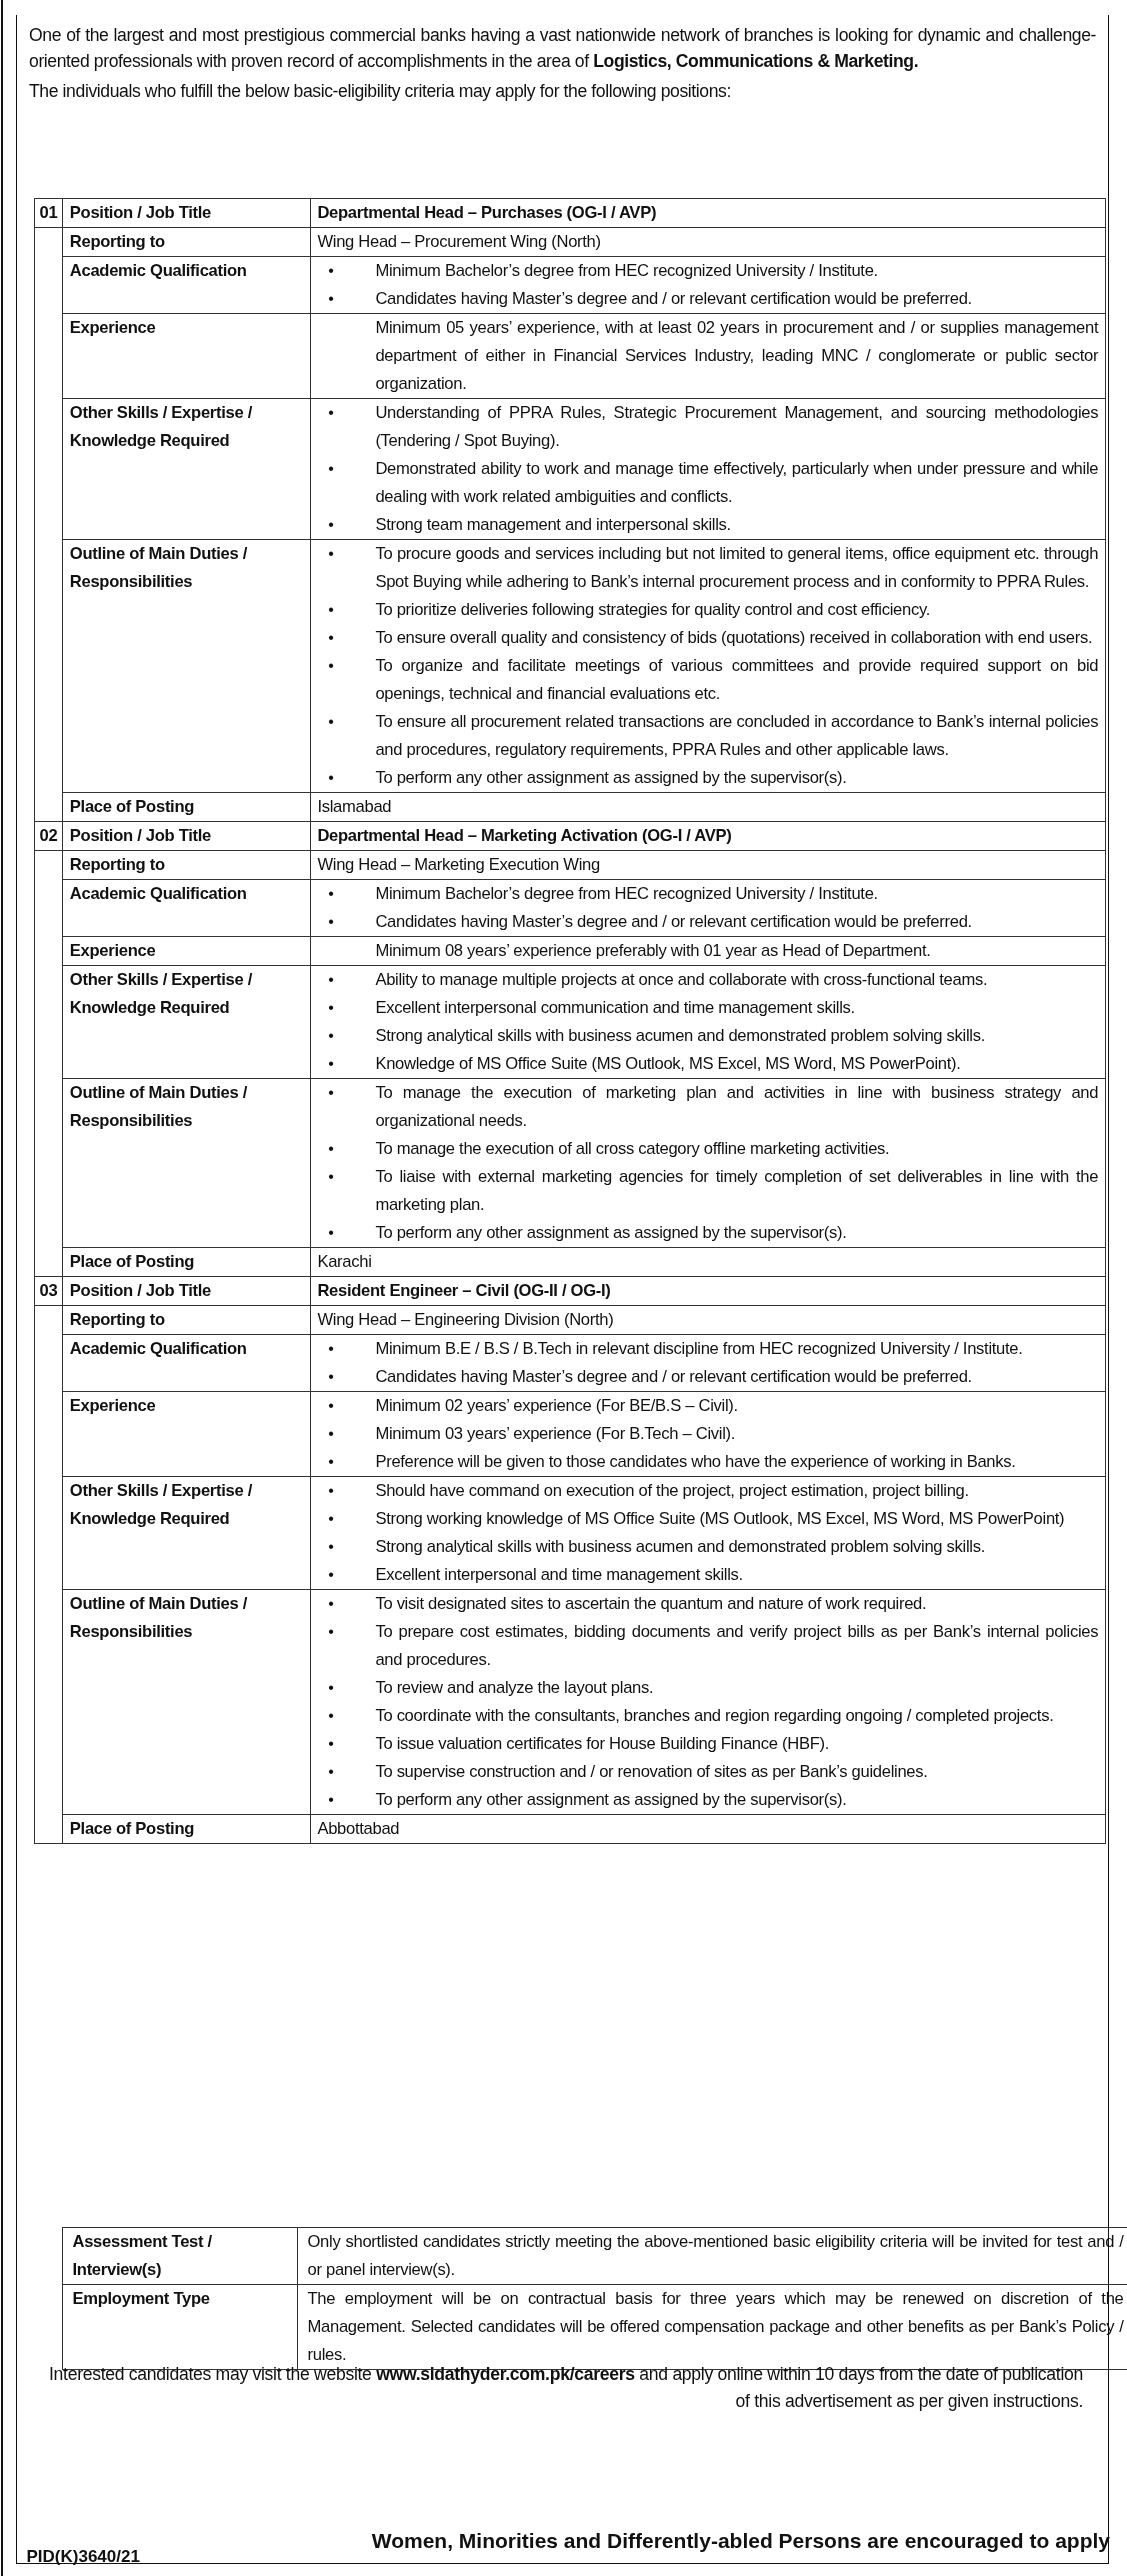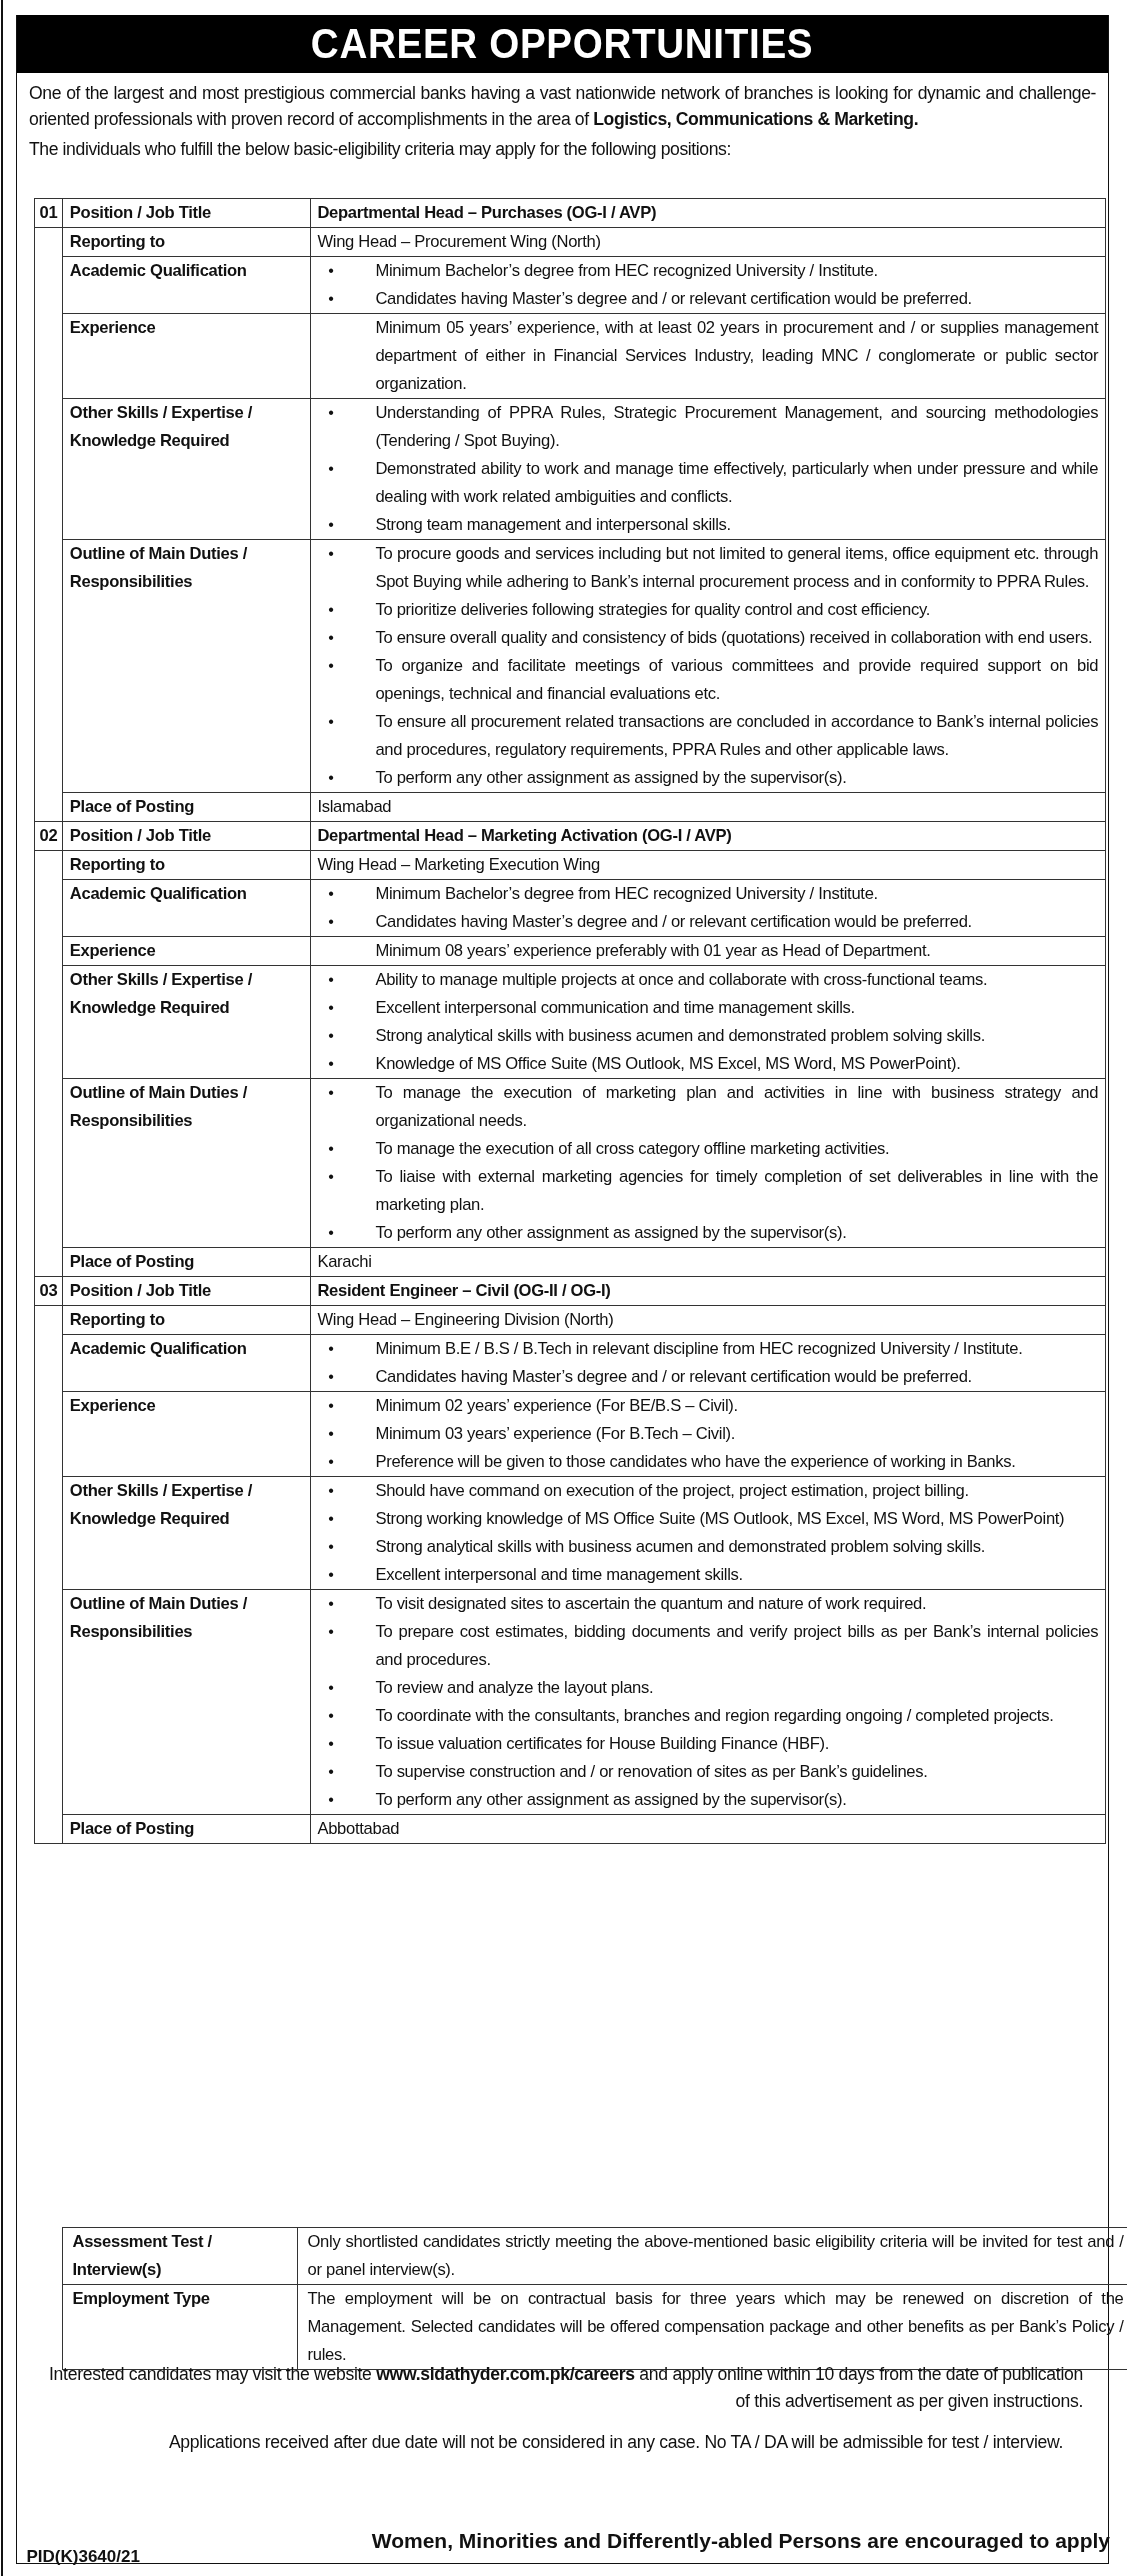--- a/index.html
+++ b/index.html
@@ -39,23 +39,20 @@
   .enc { top: 2513px; font-size: 21px; font-weight: bold; line-height: 26px; }
   .pid { position: absolute; left: 9.5px; top: 2532px; font-size: 17px; font-weight: bold; text-decoration: underline; }
   .link { font-weight: bold; }
 </style>
 </head>
 <body>
 
 <div class="left-rule"></div>
 
 <div class="sheet">
-  <div class="banner">
-    <h1>CAREER OPPORTUNITIES</h1>
-  </div>
 
   <div class="intro">
     <p><span>One of the largest and most prestigious commercial banks having a vast nationwide network of branches is looking for dynamic and challenge-oriented professionals with proven record of accomplishments in the area of </span><b>Logistics, Communications &amp; Marketing.</b></p>
     <p>The individuals who fulfill the below basic-eligibility criteria may apply for the following positions:</p>
   </div>
 
   <table class="jobs">
     <tbody id="jobs-body">
         <tr>
           <td class="num">01</td>
@@ -230,17 +227,16 @@
       <tr>
         <td class="lbl">Employment Type</td>
         <td class="val">The employment will be on contractual basis for three years which may be renewed on discretion of the Management. Selected candidates will be offered compensation package and other benefits as per Bank’s Policy / rules.</td>
       </tr>
     </tbody>
   </table>
 
   <div class="footer apply">
     <span>Interested candidates may visit the website </span><span class="link">www.sidathyder.com.pk/careers</span><span> and apply online within 10 days from the date of publication of this advertisement as per given instructions.</span>
   </div>
-  <div class="footer late">Applications received after due date will not be considered in any case. No TA / DA will be admissible for test / interview.</div>
   <div class="footer enc">Women, Minorities and Differently-abled Persons are encouraged to apply</div>
   <div class="pid">PID(K)3640/21</div>
 </div>
 
 
 </body></html>

